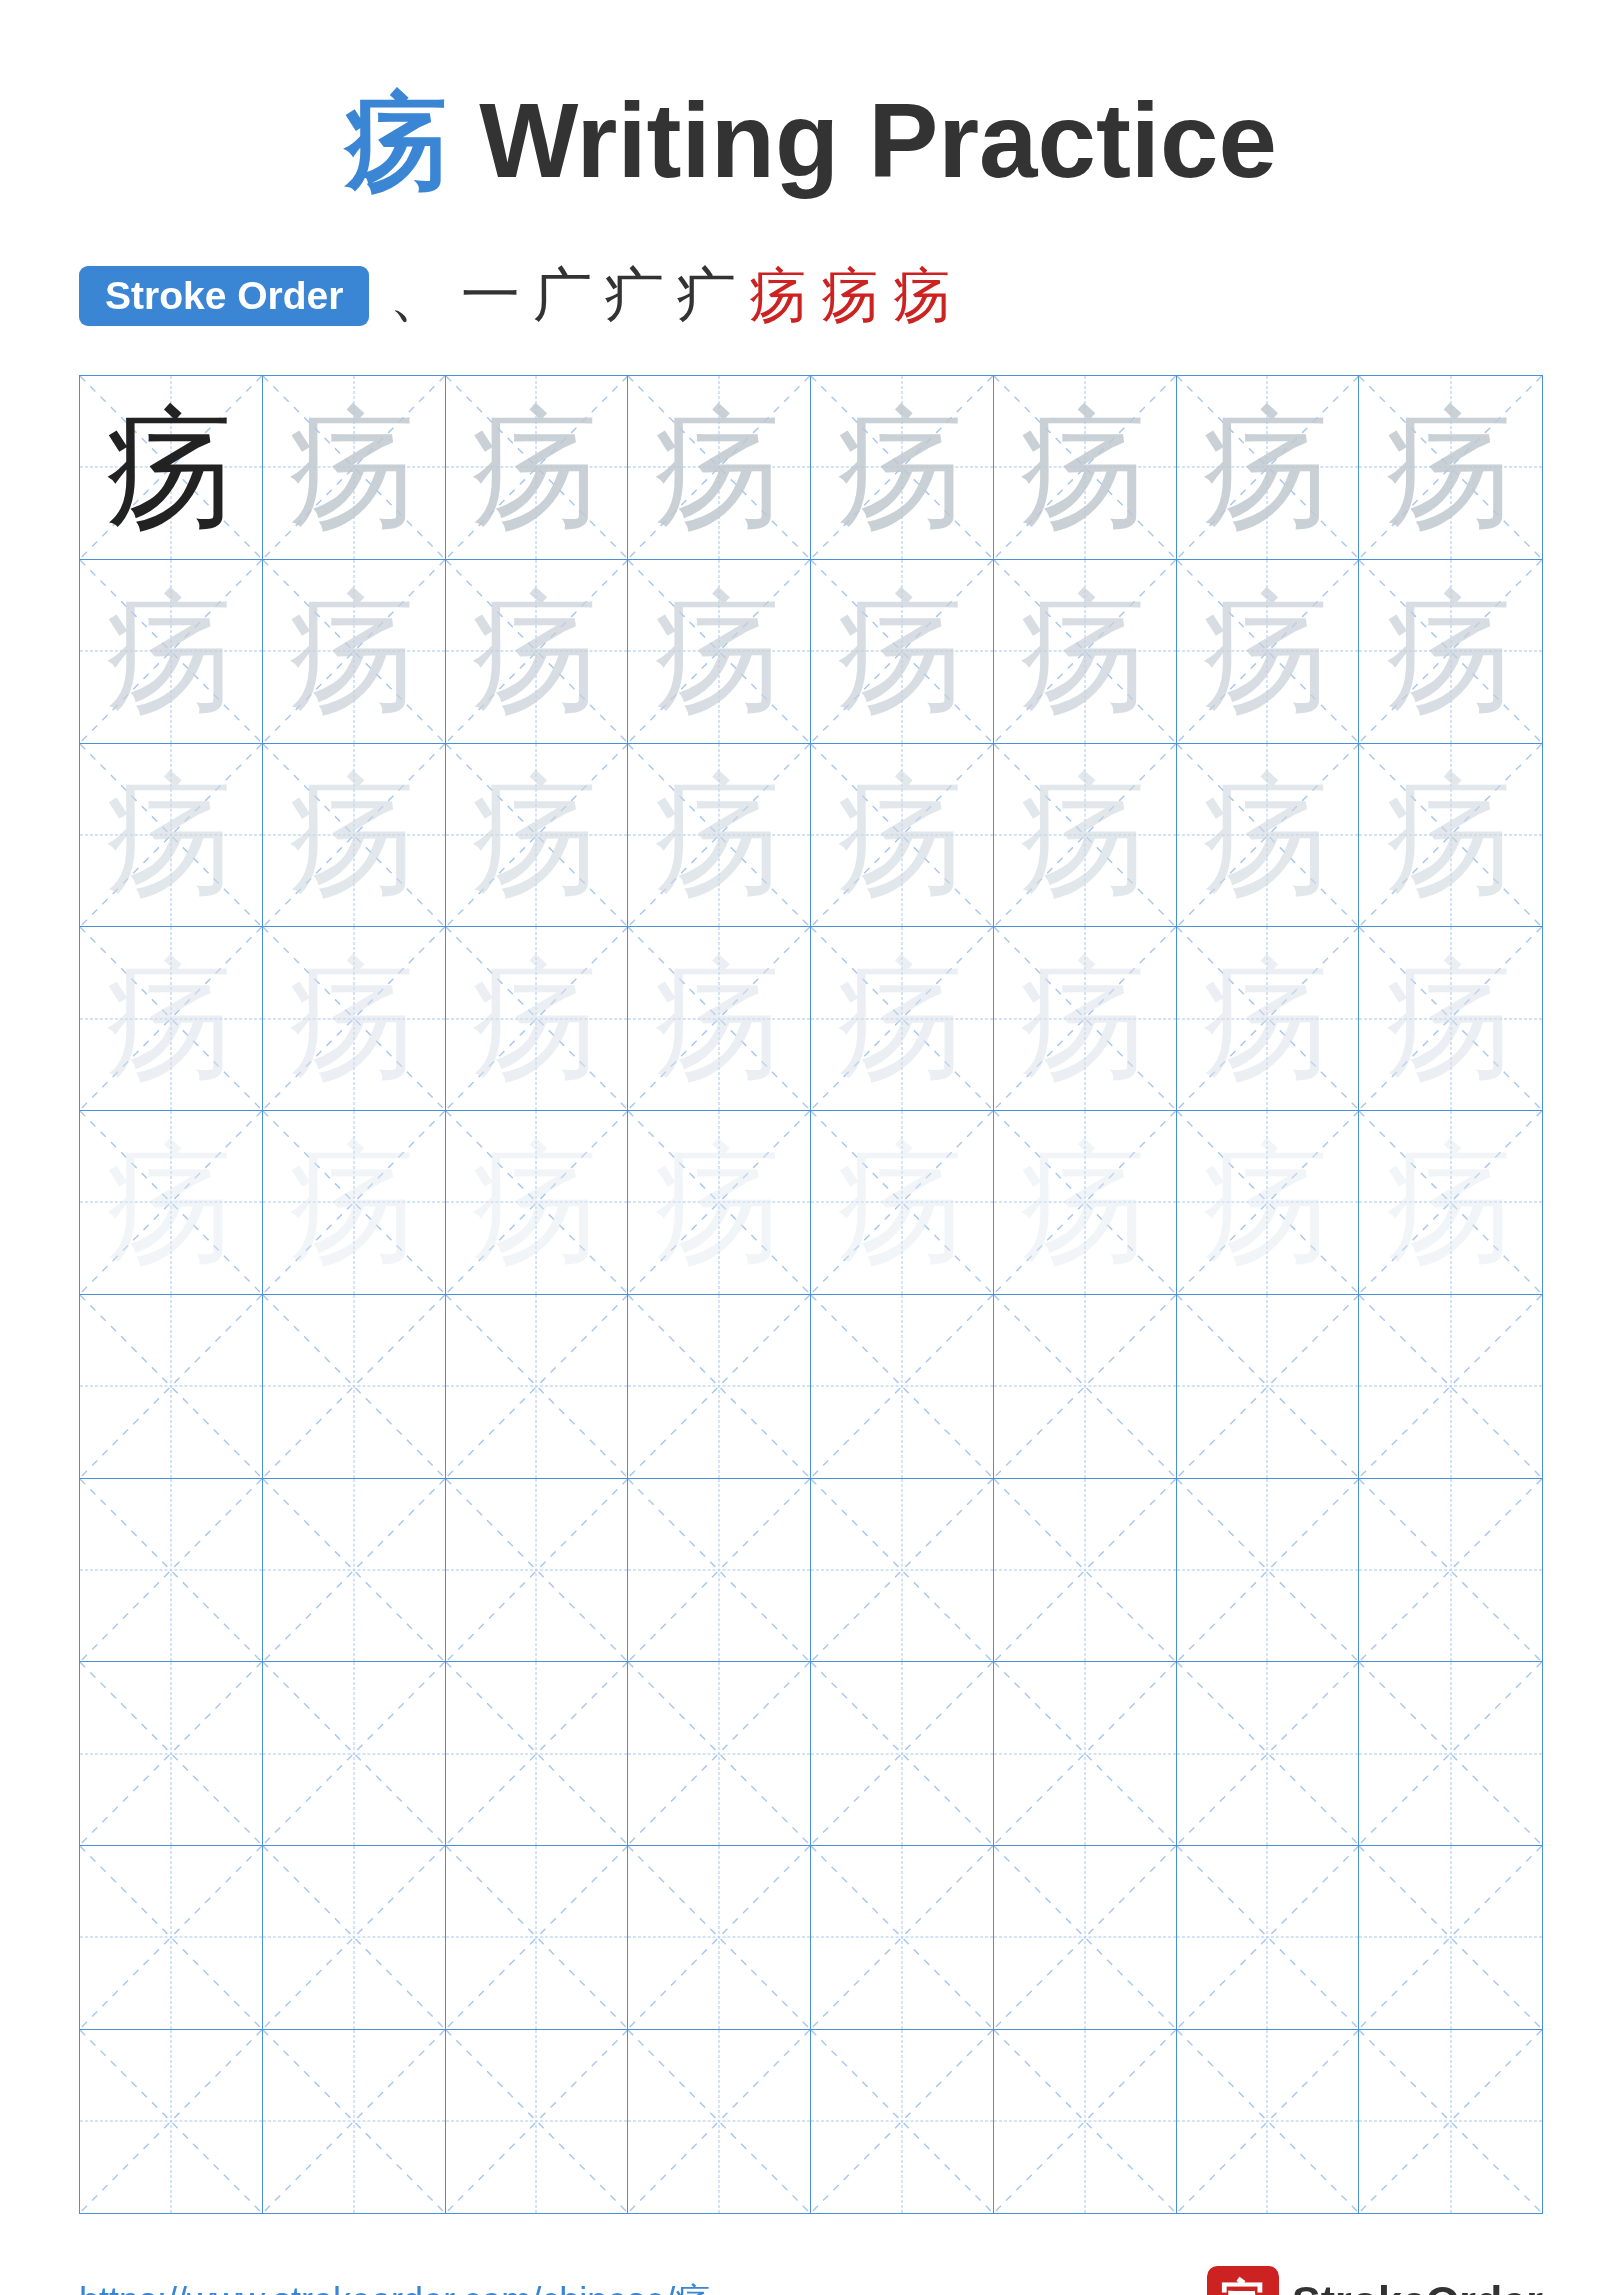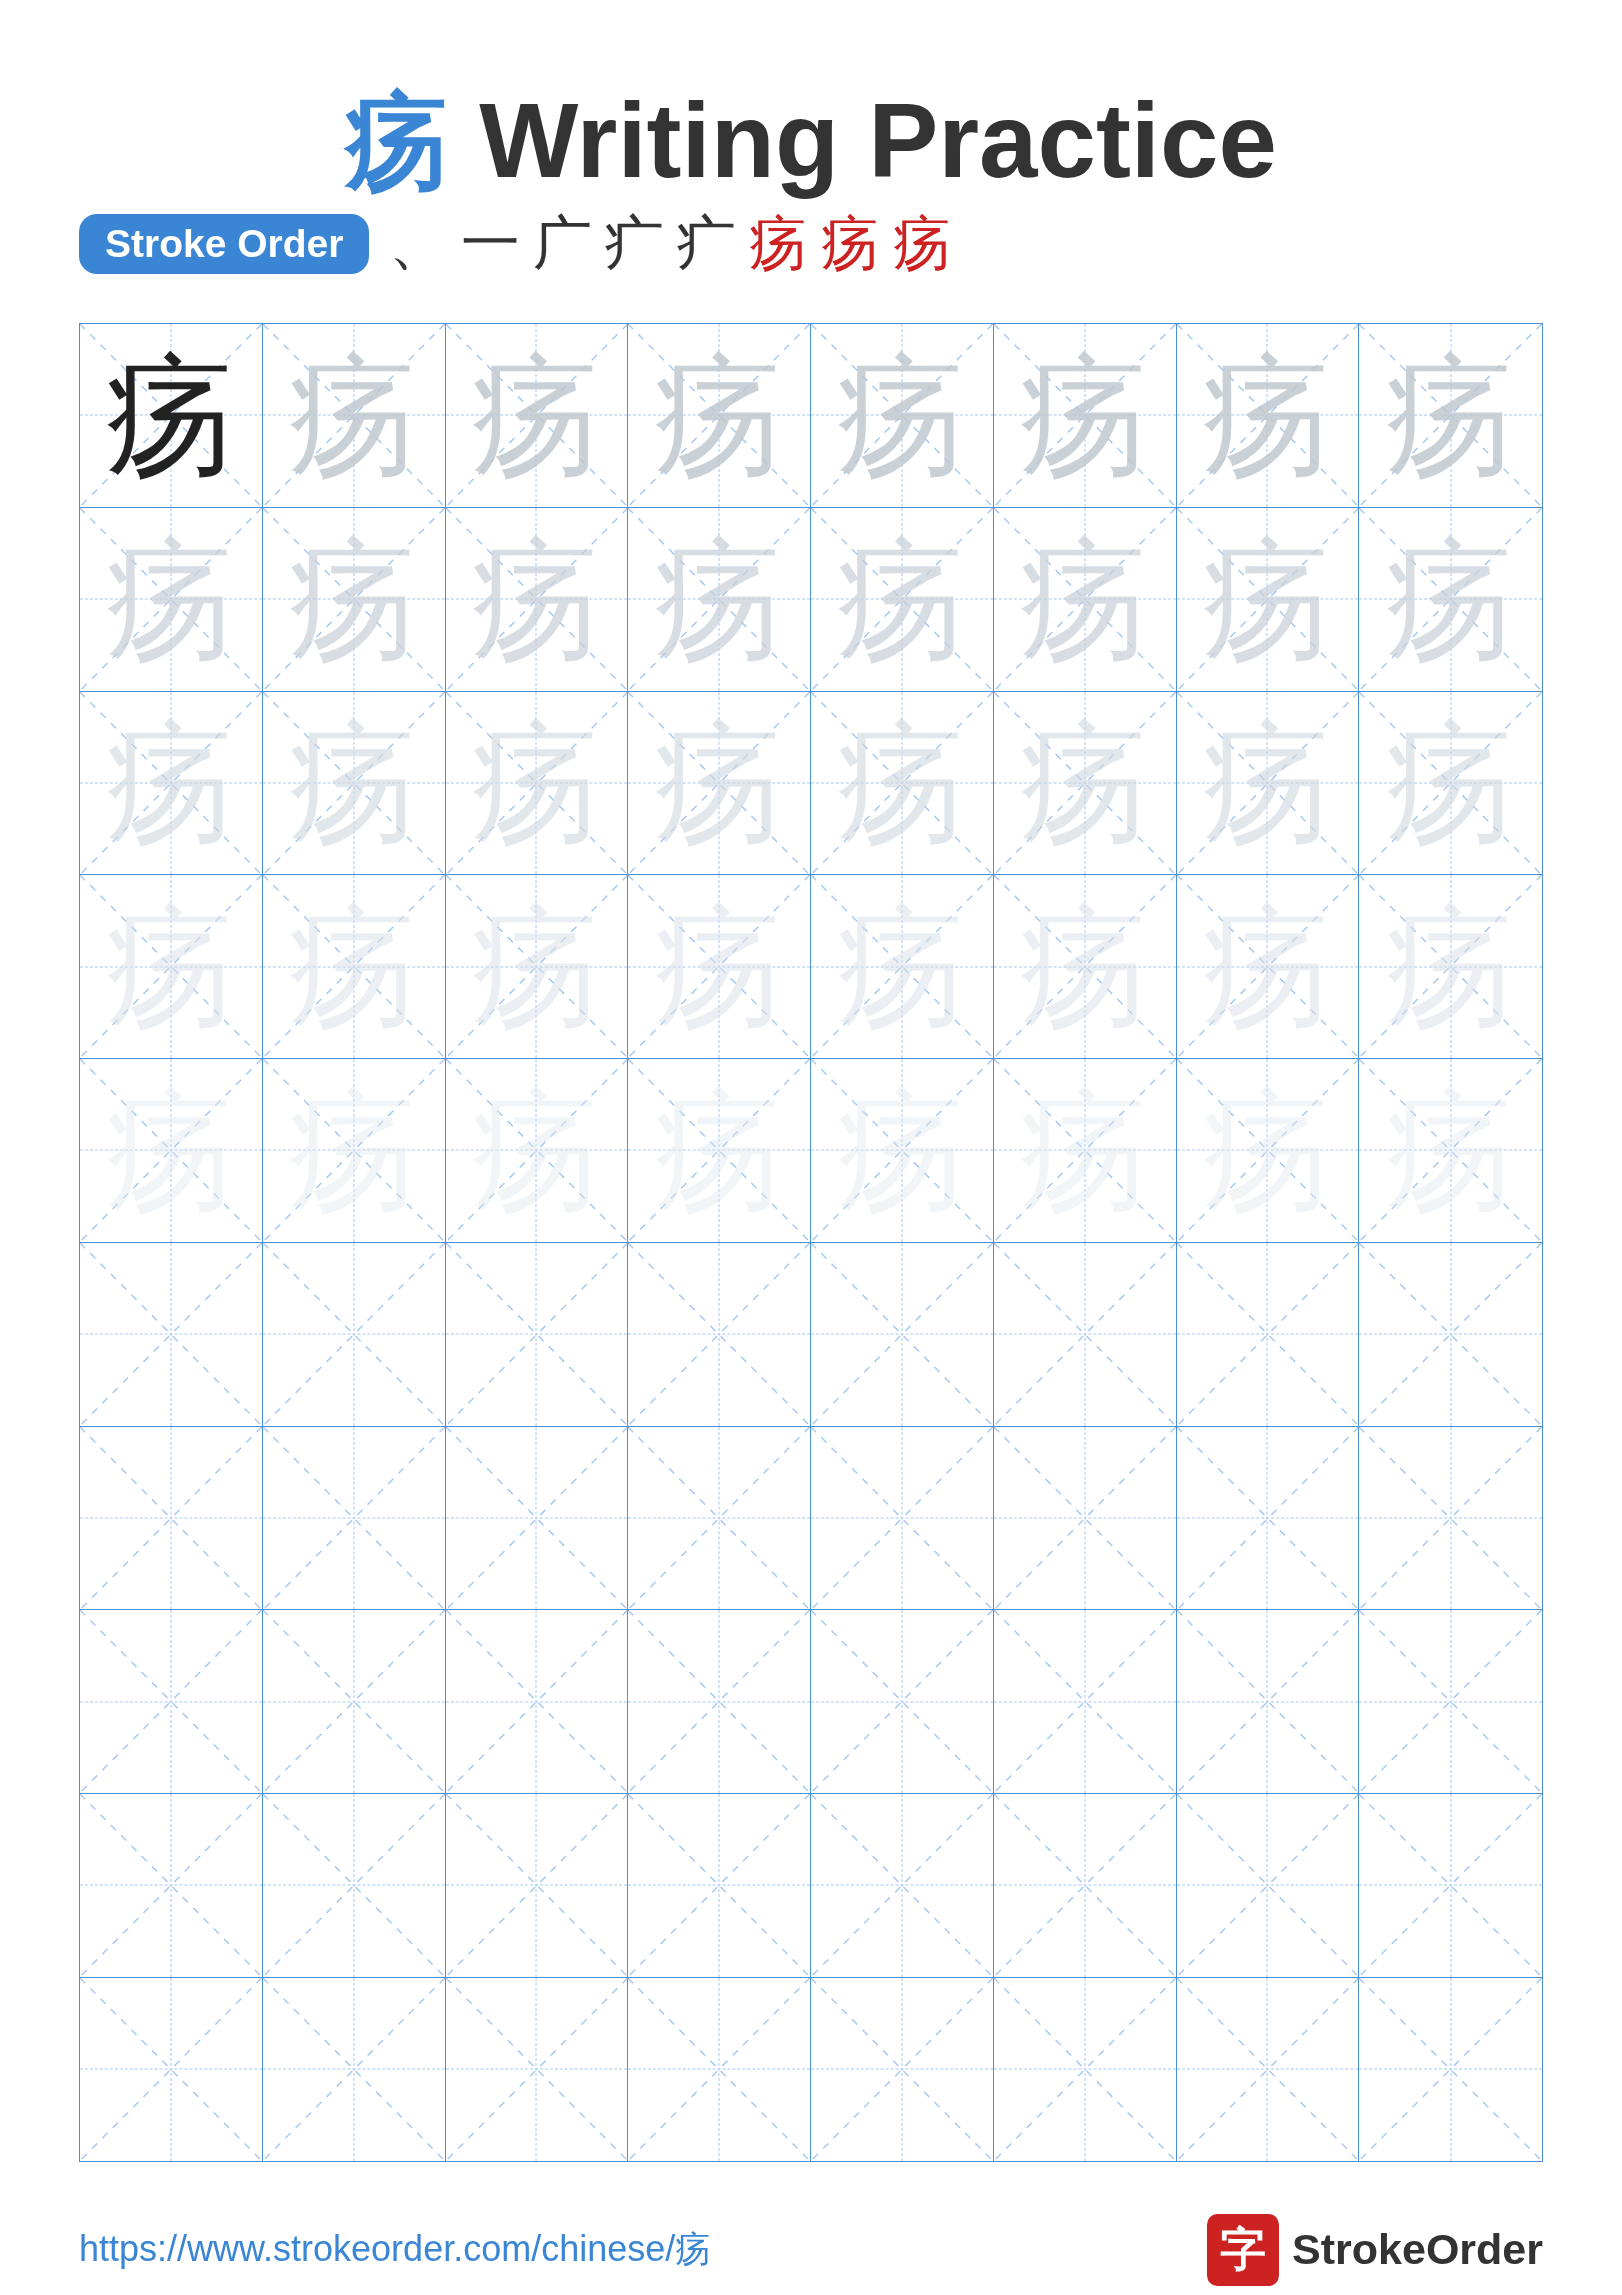--- a/index.html
+++ b/index.html
@@ -20,20 +20,21 @@
       display: flex;
       flex-direction: column;
       align-items: center;
     }
 
     .title {
       font-size: 105px;
       font-weight: bold;
       color: #333;
       text-align: center;
+      margin-bottom: 52px;
       margin-top: 26px;
       line-height: 1.2;
     }
 
     .title-char {
       color: #3a86d4;
     }
 
     .stroke-order-row {
       display: flex;
@@ -42,21 +43,21 @@
       margin-bottom: 39px;
       gap: 19.6px;
     }
 
     .stroke-order-badge {
       background: #3a86d4;
       color: white;
       font-size: 39px;
       font-weight: bold;
       padding: 8px 26px;
-      border-radius: 18px;
+      border-radius: 9px;
       white-space: nowrap;
     }
 
     .stroke-sequence {
       display: flex;
       align-items: center;
       gap: 13px;
       font-size: 59px;
       color: #333;
     }

